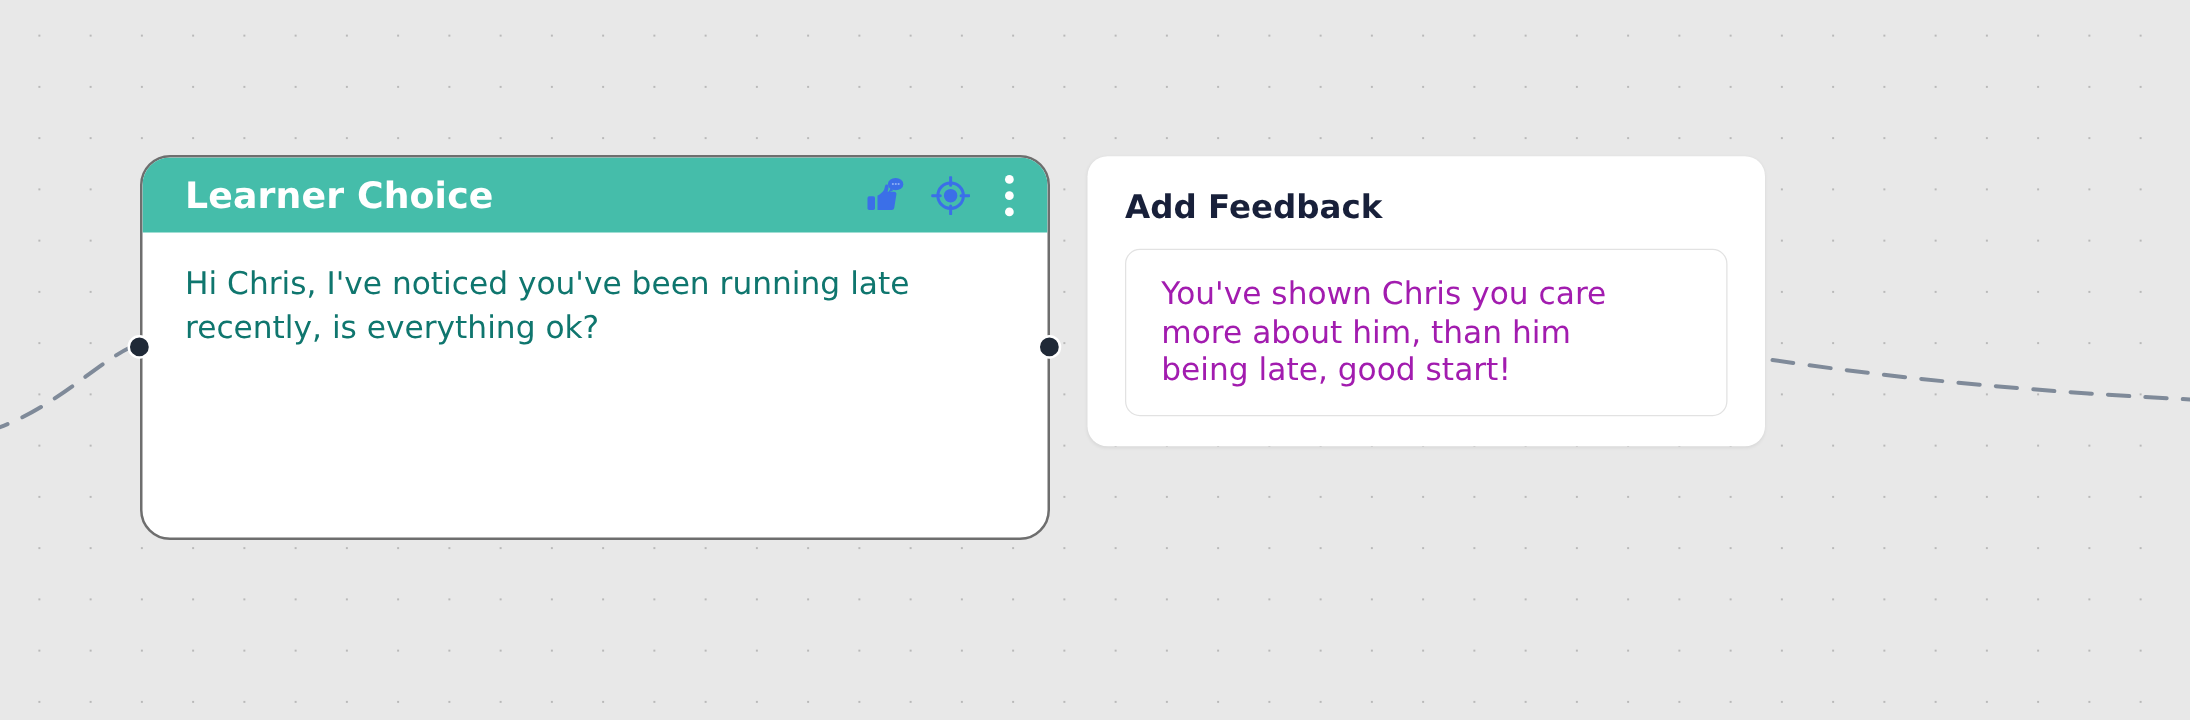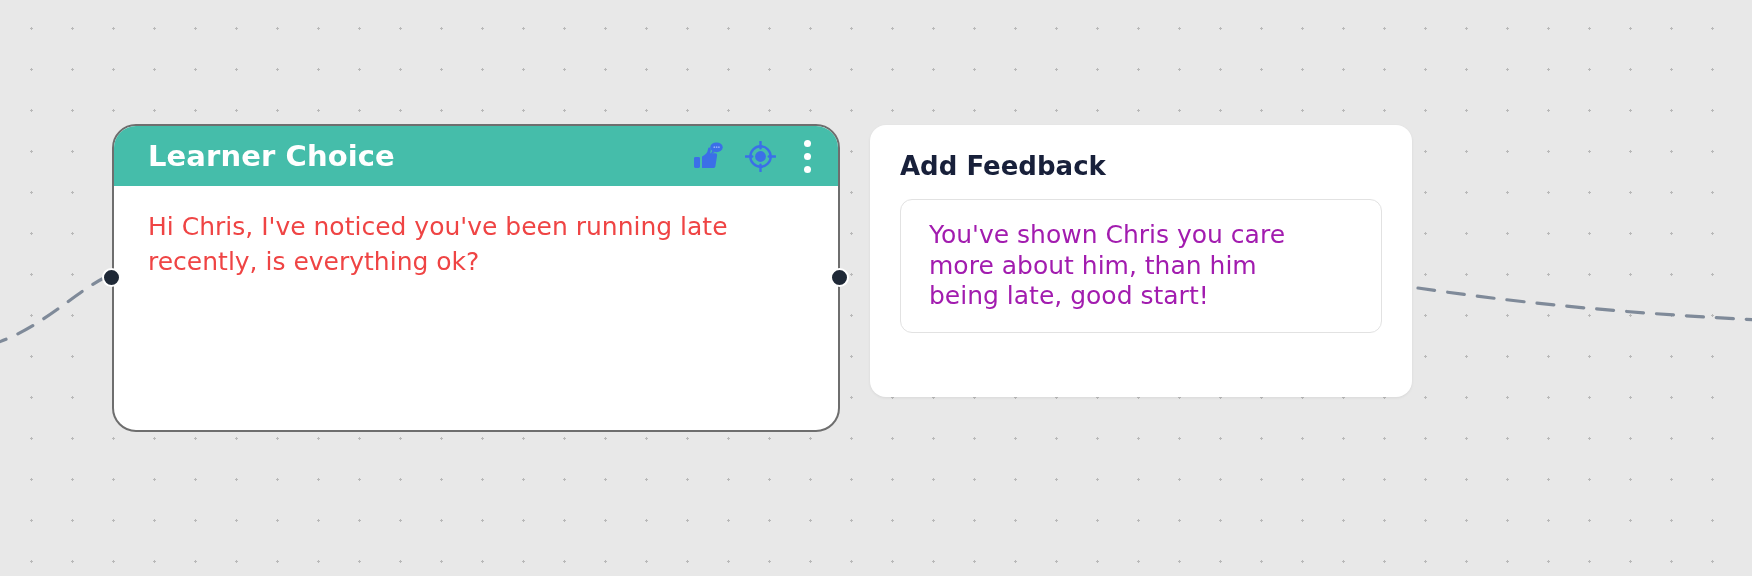--- a/index.html
+++ b/index.html
@@ -54,42 +54,42 @@
     gap:6px;cursor:pointer;
   }
   .dots-btn i{
     display:block;width:7px;height:7px;border-radius:50%;
     background:#ffffff;
   }
   .node-body{
     padding:24px 34px 0 34px;
   }
   .node-text{
-    color:#ef4444;
+    color:#0f766e;
     font-size:25px;
     line-height:1.38;
     max-width:620px;
     white-space:pre-line;
   }
 
   
   .port{
     position:absolute;
     width:19px;height:19px;border-radius:50%;
     background:#1f2937;
     border:2.5px solid #ffffff;
     box-sizing:border-box;
     z-index:6;
   }
   .port-in{left:102px;top:268px;}
   .port-out{left:830px;top:268px;}
 
   
   .feedback-panel{
-    position:absolute;left:870px;top:125px;width:542px;height:272px;
+    position:absolute;left:870px;top:125px;width:542px;height:232px;
     background:#ffffff;
     border-radius:16px;
     box-sizing:border-box;
     padding:26px 30px;
     box-shadow:0 1px 3px rgba(0,0,0,.07);
   }
   .feedback-title{
     color:#18203a;
     font-size:26px;
     font-weight:bold;

